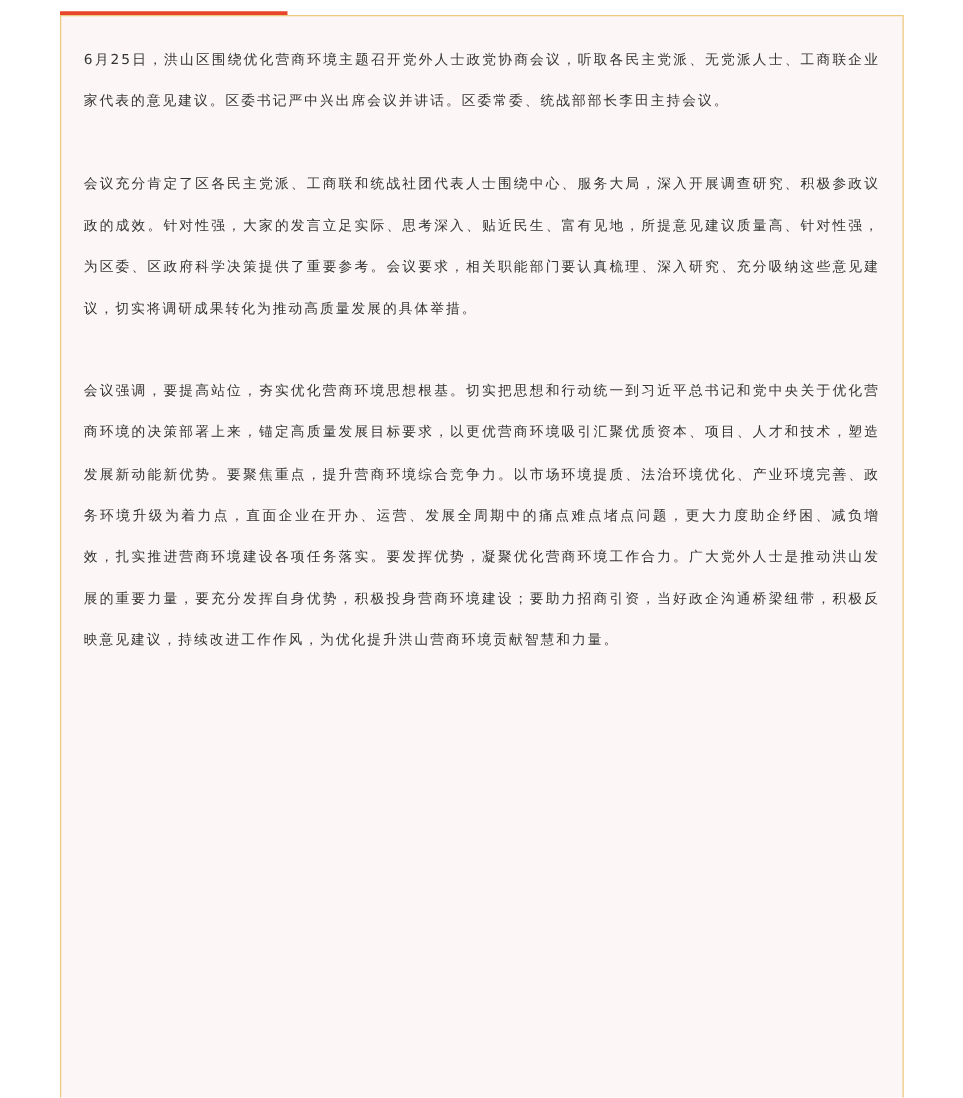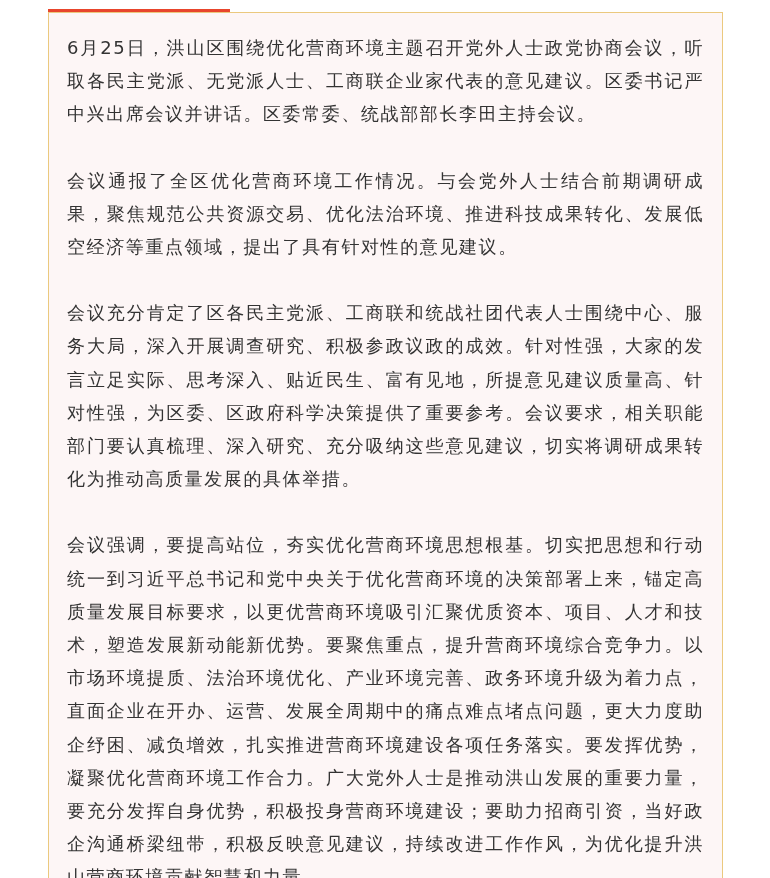--- a/index.html
+++ b/index.html
@@ -28,31 +28,30 @@
       top: 12px;
       width: 675px;
       height: 900px;
       box-sizing: border-box;
       border: 1px solid #ebc97e;
       background: #fdf6f6;
       padding: 18px 18px 0 18px;
     }
     .para {
       margin: 0 0 33px 0;
-      font-size: 18px;
+      font-size: 11px;
       line-height: 33.2px;
       color: #333333;
       letter-spacing: 1.6px;
       text-align: justify;
       word-break: break-all;
     }
   </style>
 </head>
 <body>
 
 <div class="accent-bar"></div>
 
 <div class="article-box">
   <p class="para">6月25日，洪山区围绕优化营商环境主题召开党外人士政党协商会议，听取各民主党派、无党派人士、工商联企业家代表的意见建议。区委书记严中兴出席会议并讲话。区委常委、统战部部长李田主持会议。</p>
-  <p class="para">会议通报了全区优化营商环境工作情况。与会党外人士结合前期调研成果，聚焦规范公共资源交易、优化法治环境、推进科技成果转化、发展低空经济等重点领域，提出了具有针对性的意见建议。</p>
   <p class="para">会议充分肯定了区各民主党派、工商联和统战社团代表人士围绕中心、服务大局，深入开展调查研究、积极参政议政的成效。针对性强，大家的发言立足实际、思考深入、贴近民生、富有见地，所提意见建议质量高、针对性强，为区委、区政府科学决策提供了重要参考。会议要求，相关职能部门要认真梳理、深入研究、充分吸纳这些意见建议，切实将调研成果转化为推动高质量发展的具体举措。</p>
   <p class="para">会议强调，要提高站位，夯实优化营商环境思想根基。切实把思想和行动统一到习近平总书记和党中央关于优化营商环境的决策部署上来，锚定高质量发展目标要求，以更优营商环境吸引汇聚优质资本、项目、人才和技术，塑造发展新动能新优势。要聚焦重点，提升营商环境综合竞争力。以市场环境提质、法治环境优化、产业环境完善、政务环境升级为着力点，直面企业在开办、运营、发展全周期中的痛点难点堵点问题，更大力度助企纾困、减负增效，扎实推进营商环境建设各项任务落实。要发挥优势，凝聚优化营商环境工作合力。广大党外人士是推动洪山发展的重要力量，要充分发挥自身优势，积极投身营商环境建设；要助力招商引资，当好政企沟通桥梁纽带，积极反映意见建议，持续改进工作作风，为优化提升洪山营商环境贡献智慧和力量。</p>
 </div>
 
 </body></html>

